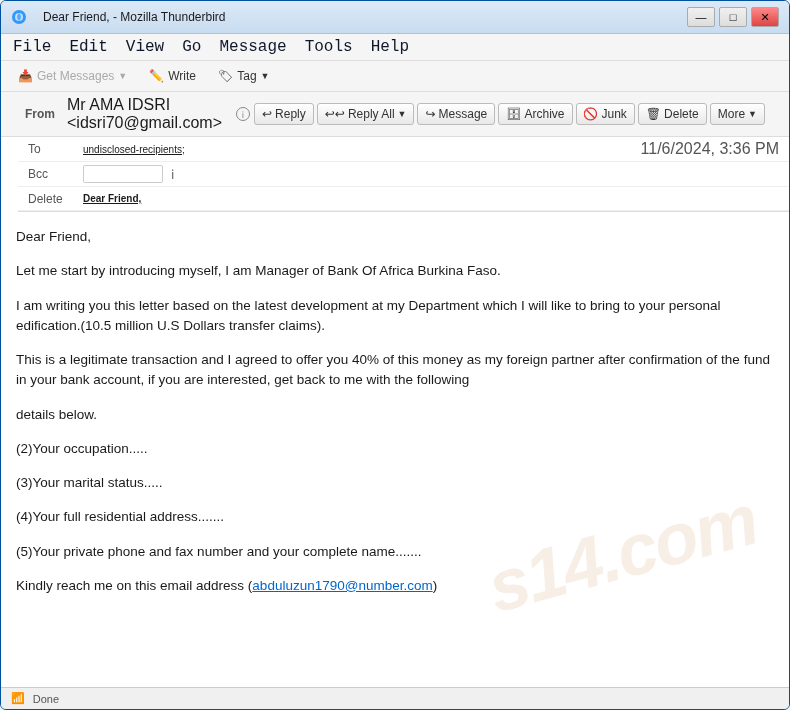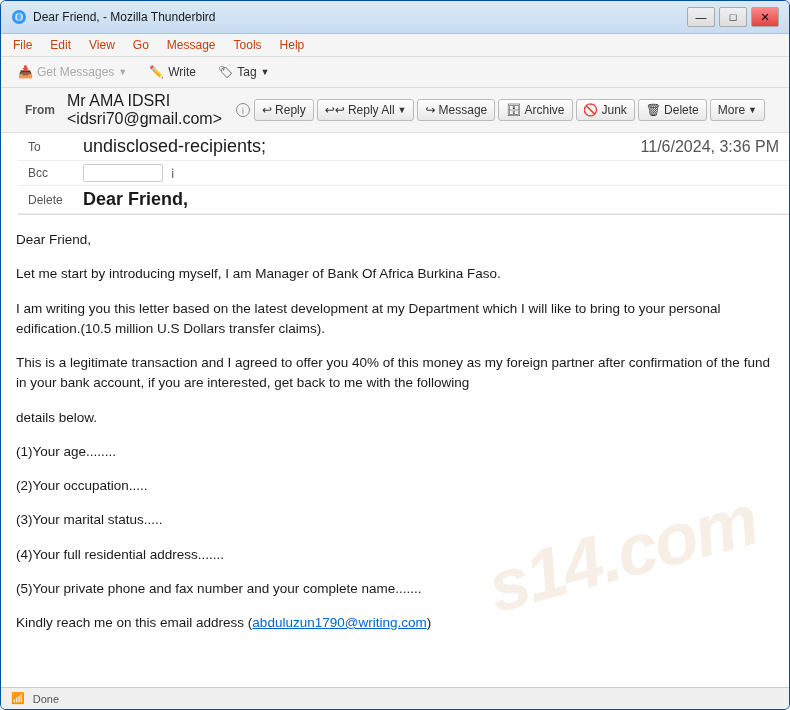--- a/index.html
+++ b/index.html
@@ -30,21 +30,21 @@
       display: flex;
       align-items: center;
       justify-content: space-between;
       border-bottom: 1px solid #aac4e0;
       min-height: 30px;
     }
 
     .title-left {
       display: flex;
       align-items: center;
-      gap: 6px;
+      gap: 16px;
     }
 
     .title-text {
       font-size: 12px;
       color: #1a1a1a;
     }
 
     .window-controls {
       display: flex;
       gap: 4px;
@@ -67,24 +67,25 @@
     .menu-bar {
       background: #f5f5f5;
       border-bottom: 1px solid #ddd;
       padding: 2px 4px;
       display: flex;
       gap: 2px;
     }
 
     .menu-item {
       padding: 2px 8px;
-      font-size: 12px;
+      font-size: 16px;
       cursor: pointer;
       border-radius: 2px;
-      color: #c2410c;
+      color: #0f172a;
+      font-family: Liberation Mono, monospace;
     }
 
     
     .toolbar {
       background: #f5f5f5;
       border-bottom: 1px solid #ddd;
       padding: 4px 8px;
       display: flex;
       align-items: center;
       gap: 4px;
@@ -149,23 +150,24 @@
 
     .header-label {
       font-size: 12px;
       color: #555;
       width: 55px;
       flex-shrink: 0;
       font-weight: 500;
     }
 
     .header-value {
-      font-size: 18px;
+      font-size: 10px;
       color: #1a1a1a;
       flex: 1;
+      text-decoration: underline;
     }
 
     .header-date {
       font-size: 16px;
       color: #555;
       margin-left: auto;
     }
 
     .from-info-icon {
       width: 14px;
@@ -371,27 +373,26 @@
   </div>
 
   <div class="email-body">
     <div class="watermark">s14.com</div>
     <div class="email-body-content">
       <p>Dear Friend,</p>
       <p>Let me start by introducing myself, I am  Manager of Bank Of Africa Burkina Faso.</p>
       <p>I am writing you this letter based on the latest development at my Department which I will like to bring to your personal edification.(10.5 million U.S Dollars transfer claims).</p>
       <p>This is a legitimate transaction and I agreed to offer you 40% of this money as my foreign partner after confirmation of the fund in your bank account, if you are interested, get back to me with the following</p>
       <p>details below.</p>
-      <p>(1)Your age........</p>
       <p>(2)Your occupation.....</p>
       <p>(3)Your marital status.....</p>
       <p>(4)Your full residential address.......</p>
       <p>(5)Your private phone and fax number and your complete name.......</p>
       <p>
-        <span>Kindly reach me on this email address (</span><a class="email-link">abduluzun1790@writing.com</a><span>)</span>
+        <span>Kindly reach me on this email address (</span><a class="email-link">abduluzun1790@number.com</a><span>)</span>
       </p>
     </div>
   </div>
 
   <div class="status-bar">
     <span>📶</span>
     <span>Done</span>
   </div>
 
 </div>

